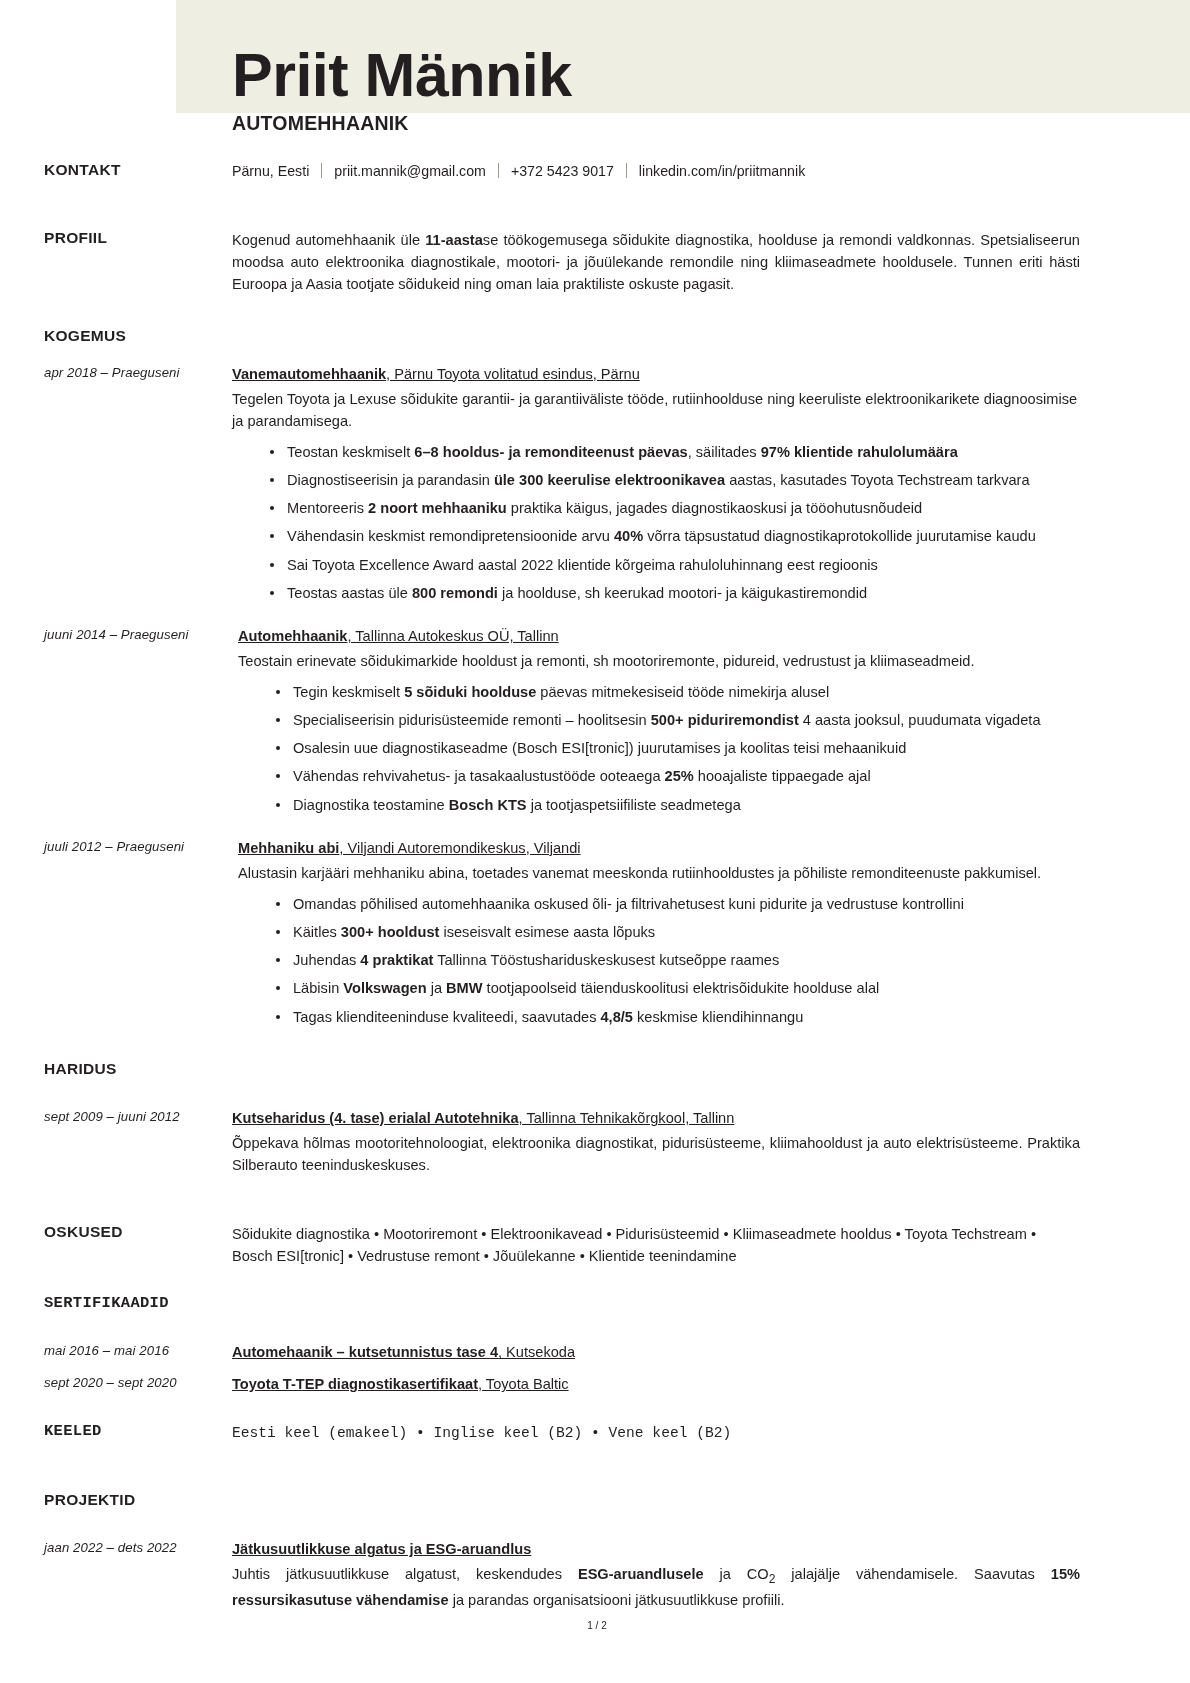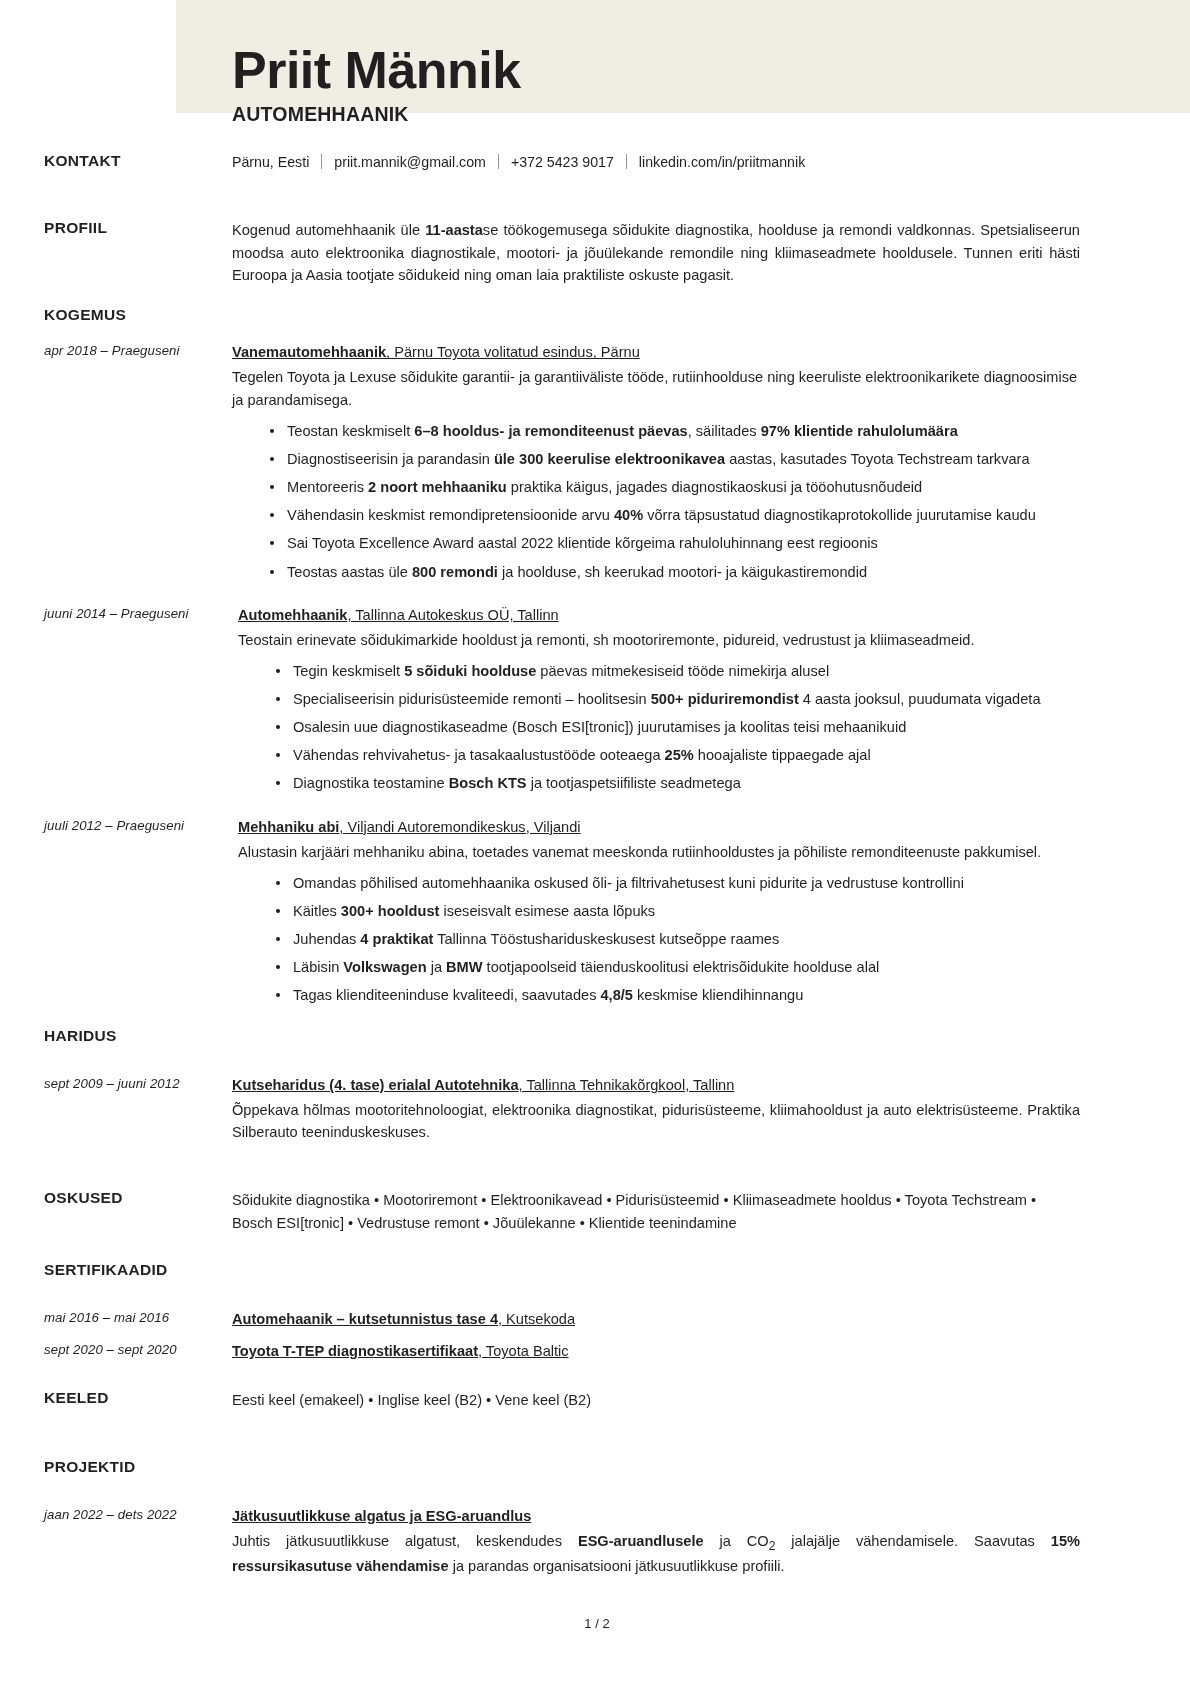--- a/index.html
+++ b/index.html
@@ -37,21 +37,21 @@
     box-sizing: border-box;
   }
   
   .masthead {
     position: relative;
     padding-top: 44px;
     padding-left: 188px;
     margin-bottom: 26px;
   }
   .name {
-    font-size: 52px;
+    font-size: 61px;
     font-weight: 700;
     letter-spacing: -0.5px;
     line-height: 1.02;
     margin: 0;
     color: #231f20;
   }
   .job-title {
     font-size: 19.5px;
     font-weight: 700;
     letter-spacing: 0.2px;
@@ -103,23 +103,23 @@
   }
   b, strong {
     font-weight: 700;
   }
   
   .mt-2 { margin-top: 2px; }
   .mt-10 { margin-top: 10px; }
   .mt-14 { margin-top: 30px; }
   .mt-18 { margin-top: 18px; }
   .mt-22 { margin-top: 22px; gap: 6px; }
-  .mt-26 { margin-top: 26px; }
+  .mt-26 { margin-top: 26px; font-family: Liberation Mono, monospace; }
   .mt-30 { margin-top: 46px; }
-  .mt-36 { margin-top: 20px; }
+  .mt-36 { margin-top: 32px; }
 
   
   ul.bullets {
     margin: 9px 0 0 0;
     padding: 0 0 0 35px;
     list-style: none;
   }
   ul.bullets li {
     position: relative;
     font-size: 14.6px;
@@ -164,21 +164,21 @@
     position: relative;
     top: 2px;
   }
   
   .footer {
     position: absolute;
     left: 4px;
     right: 0;
     bottom: 52px;
     text-align: center;
-    font-size: 13px;
+    font-size: 10px;
     color: #231f20;
   }
   .skills-text {
     font-size: 14.6px;
     line-height: 1.55;
   }
 </style>
 </head>
 <body>
 

